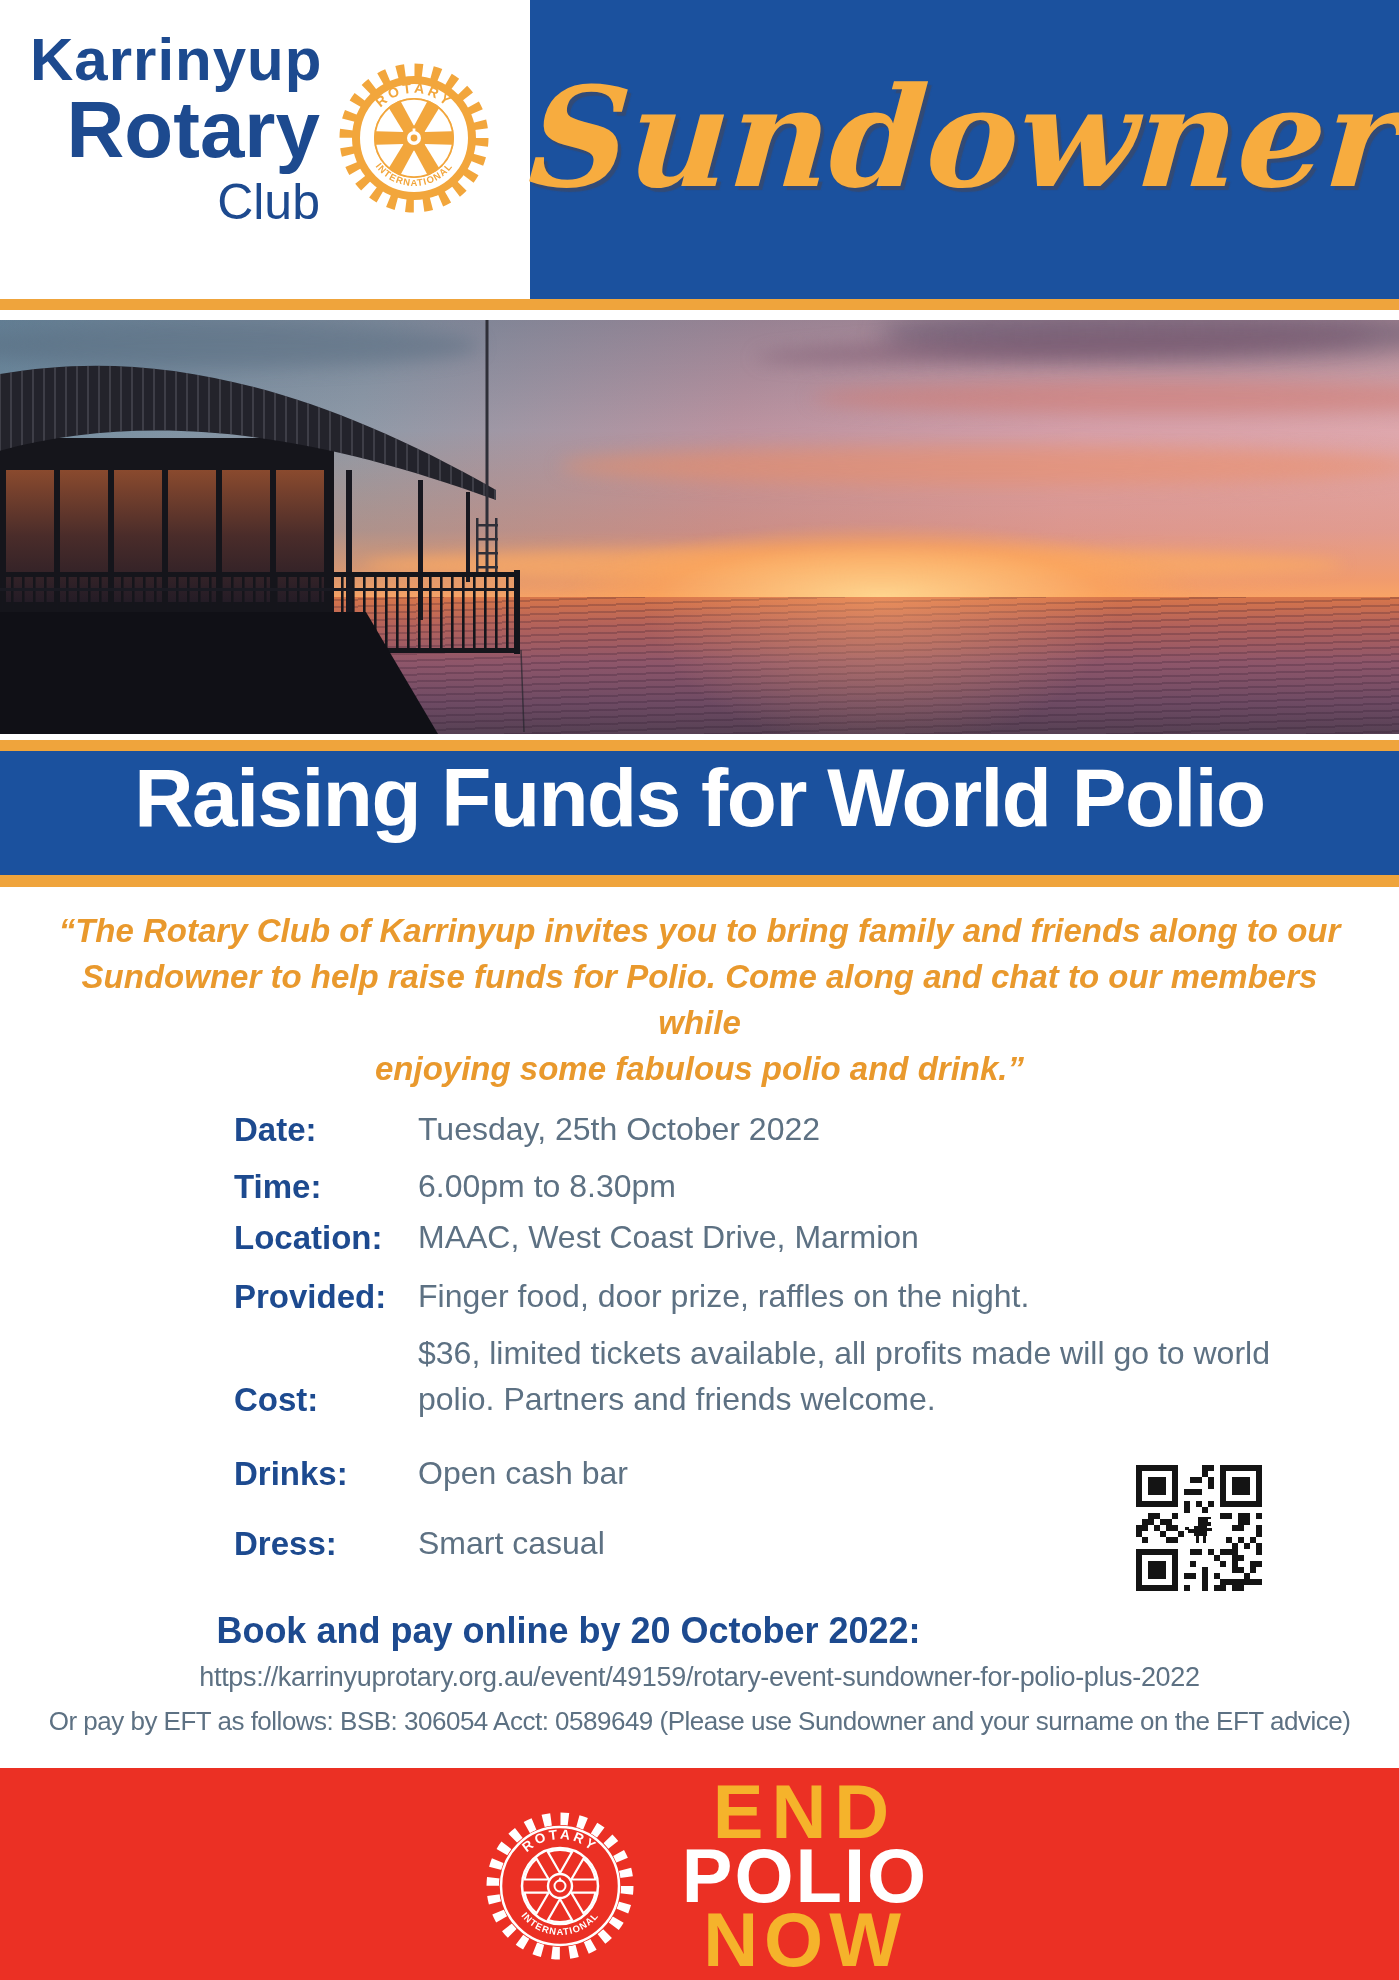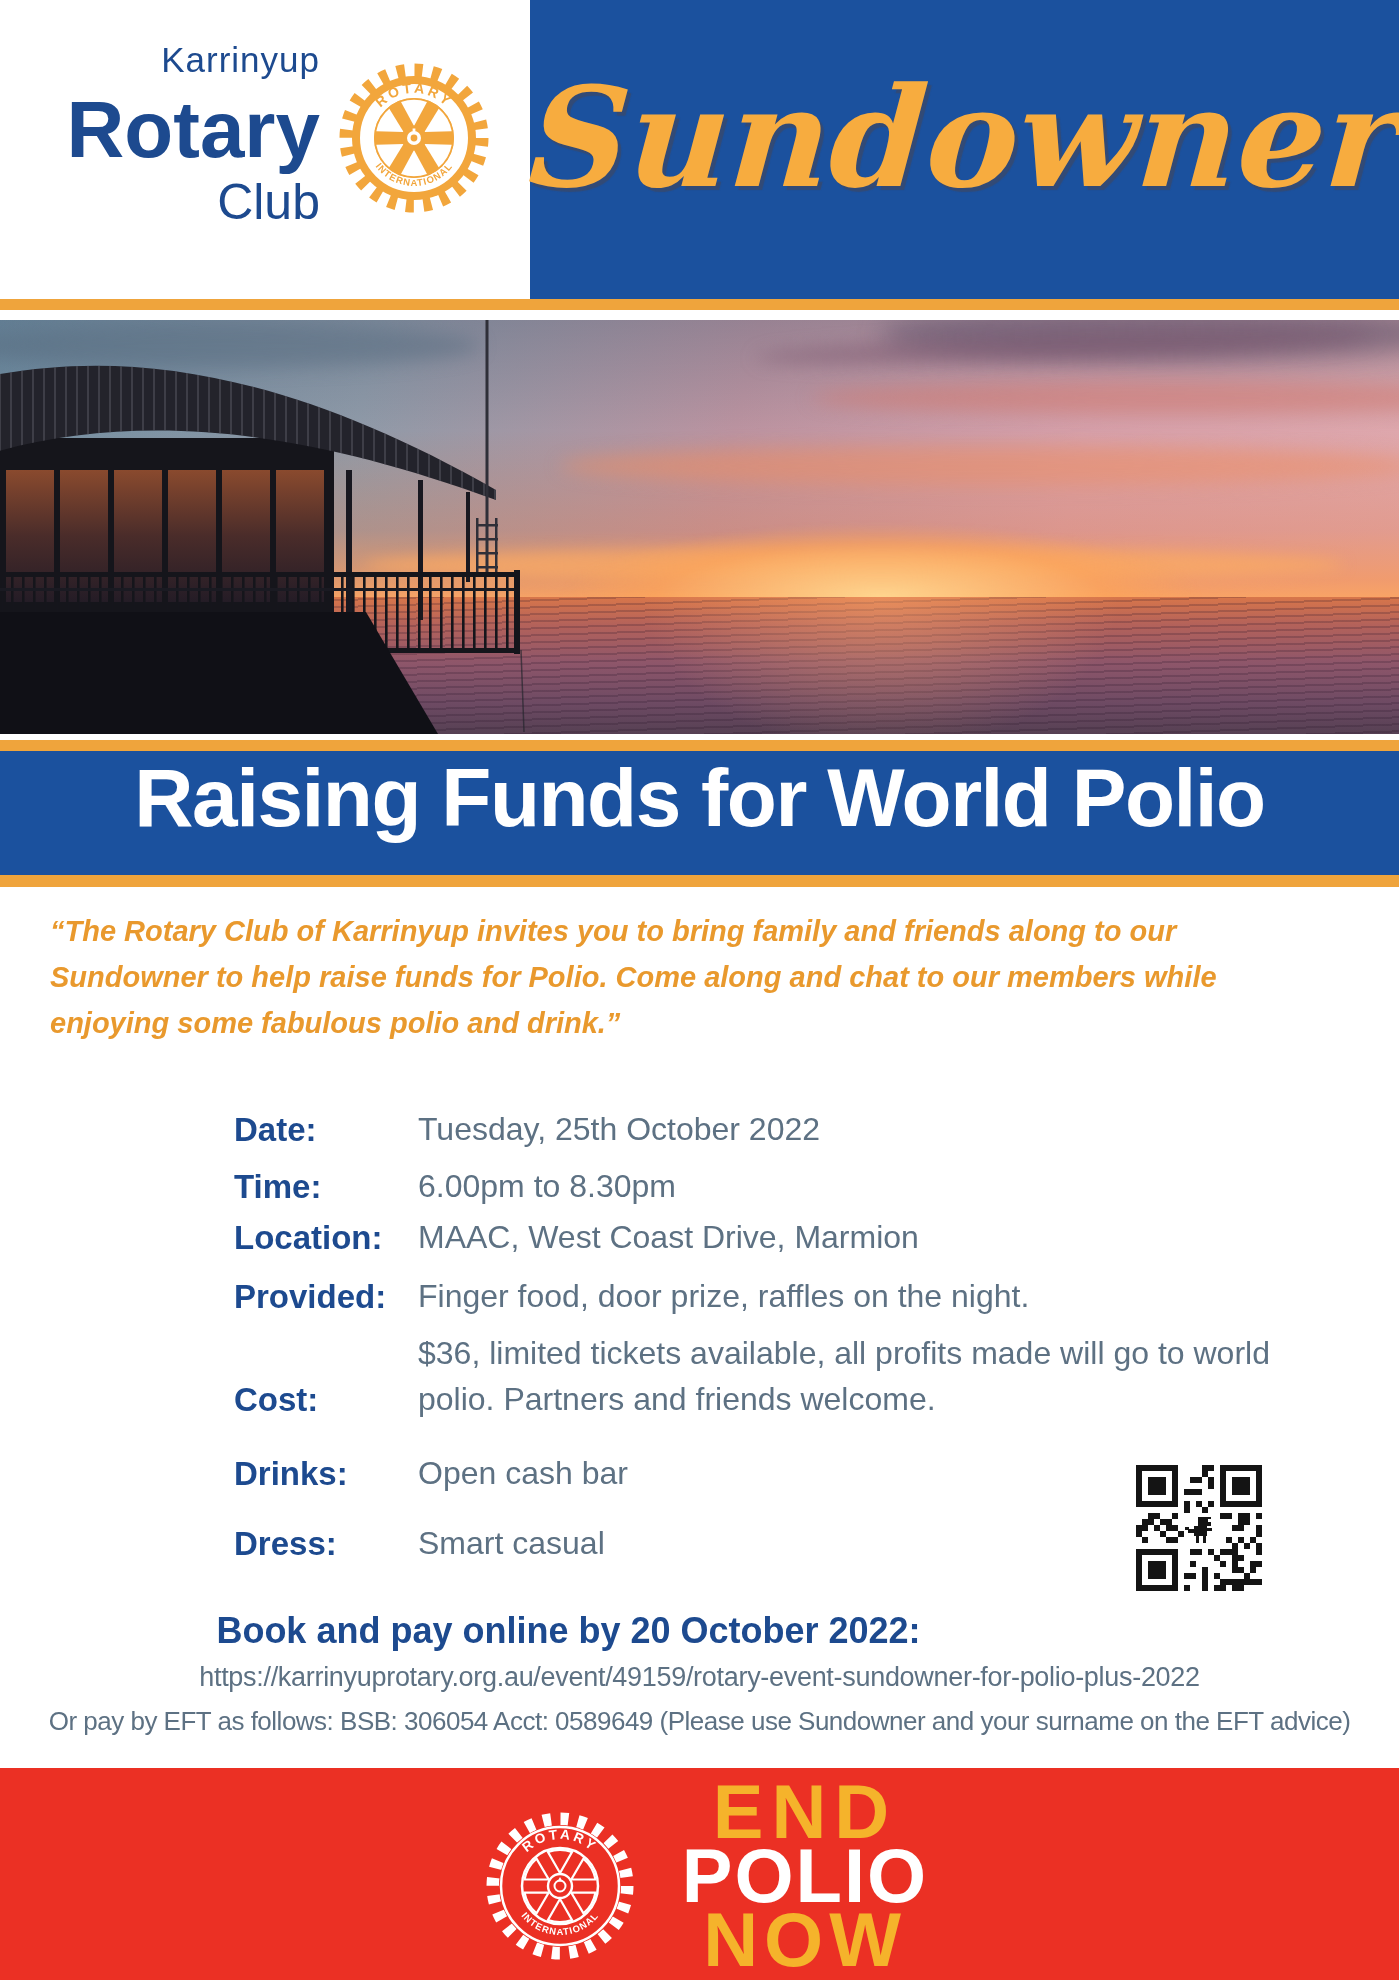--- a/index.html
+++ b/index.html
@@ -5,21 +5,21 @@
   :root{
     --blue:#1b519e; --gold:#efa43c; --sundowner_gold:#f7ac3f; --quote_orange:#e9992d;
     --label_blue:#1d4a8f; --value_gray:#5d7183; --red:#eb3024; --footer_gold:#f5b32b; --white:#ffffff;
   }
   *{box-sizing:border-box; margin:0; padding:0;}
   body{background:#888; font-family:"Liberation Sans", sans-serif;}
   #poster{position:relative; width:1399px; height:1980px; background:#fff; overflow:hidden; margin:0 auto;}
 
   
   .logo-text{position:absolute; left:30px; top:34px; width:290px; text-align:right; color:var(--label_blue);}
-  .logo-l1{font-size:35px; line-height:52px; font-weight:400; letter-spacing:1px;}
+  .logo-l1{font-size:60px; line-height:52px; font-weight:700; letter-spacing:1px;}
   .logo-l2{font-size:80px; line-height:88px; font-weight:700;}
   .logo-l3{font-size:50px; line-height:56px; font-weight:400;}
   .logo-wheel{position:absolute; left:334px; top:58px;}
   .header-blue{position:absolute; left:530px; top:0; width:869px; height:299px; background:var(--blue);}
   .sundowner{position:absolute; left:0; top:28px; width:100%; text-align:center;
     font-family:"DejaVu Serif", serif; font-style:italic; font-weight:700; font-size:138px; line-height:220px;
     color:var(--sundowner_gold); text-shadow:4px 4px 1px rgba(70,70,85,.55); transform:skewX(-4deg);}
   .gold-bar{position:absolute; left:0; width:1399px; background:var(--gold);}
   .gb1{top:299px; height:11px;}
   .gb2{top:740px; height:11px;}
@@ -46,22 +46,22 @@
       repeating-linear-gradient(178deg, rgba(40,20,40,.22) 0 2px, rgba(0,0,0,0) 2px 7px),
       linear-gradient(180deg, #d8764a 0%, #b4625a 20%, #8e566a 48%, #6d4a63 78%, #564053 100%);}
   .photo svg{position:absolute; left:0; top:0;}
 
   
   .blue-banner{position:absolute; left:0; top:751px; width:1399px; height:124px; background:var(--blue);
     display:flex; align-items:flex-start; justify-content:center;}
   .banner-title{color:#fff; font-weight:700; font-size:82px; letter-spacing:-1.5px; white-space:nowrap;}
 
   
-  .quote{position:absolute; left:50px; top:908px; width:1299px; 
-    color:var(--quote_orange); font-weight:700; font-style:italic; font-size:29px; line-height:46px;}
+  .quote{position:absolute; left:50px; top:908px; width:1299px; text-align:center;
+    color:var(--quote_orange); font-weight:700; font-style:italic; font-size:33px; line-height:46px;}
 
   
   .drow{position:absolute; left:234px; display:flex; align-items:flex-end;gap:13px;}
   .dlabel{width:171px; flex:0 0 171px; color:var(--label_blue); font-weight:700; font-size:33px; line-height:44px;}
   .dvalue{width:880px; color:var(--value_gray); font-weight:400; font-size:32px; line-height:46px;}
 
   
   .qr-box{position:absolute; left:1136px; top:1465px; width:128px; height:133px;}
 
   

